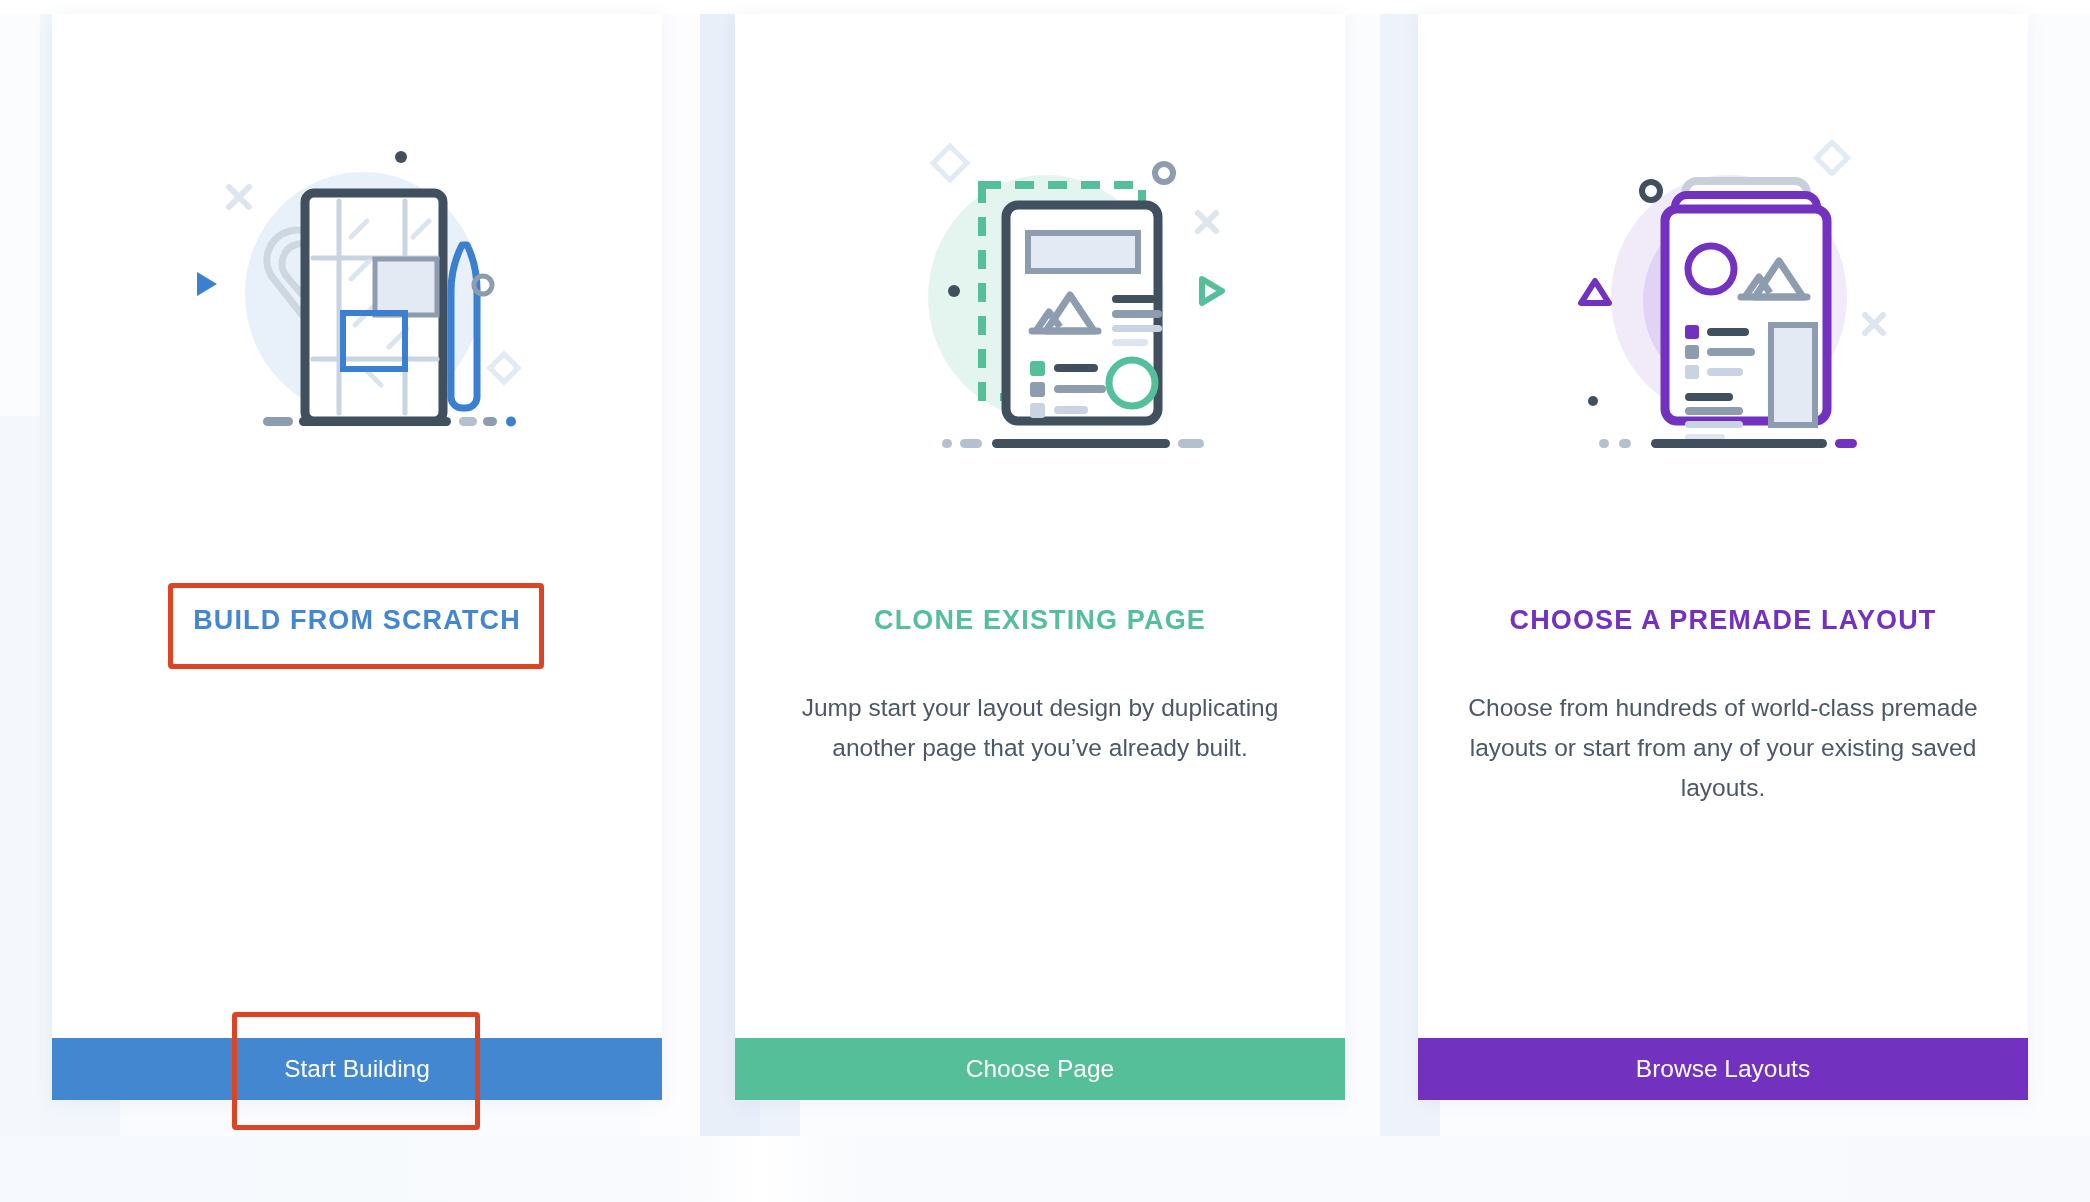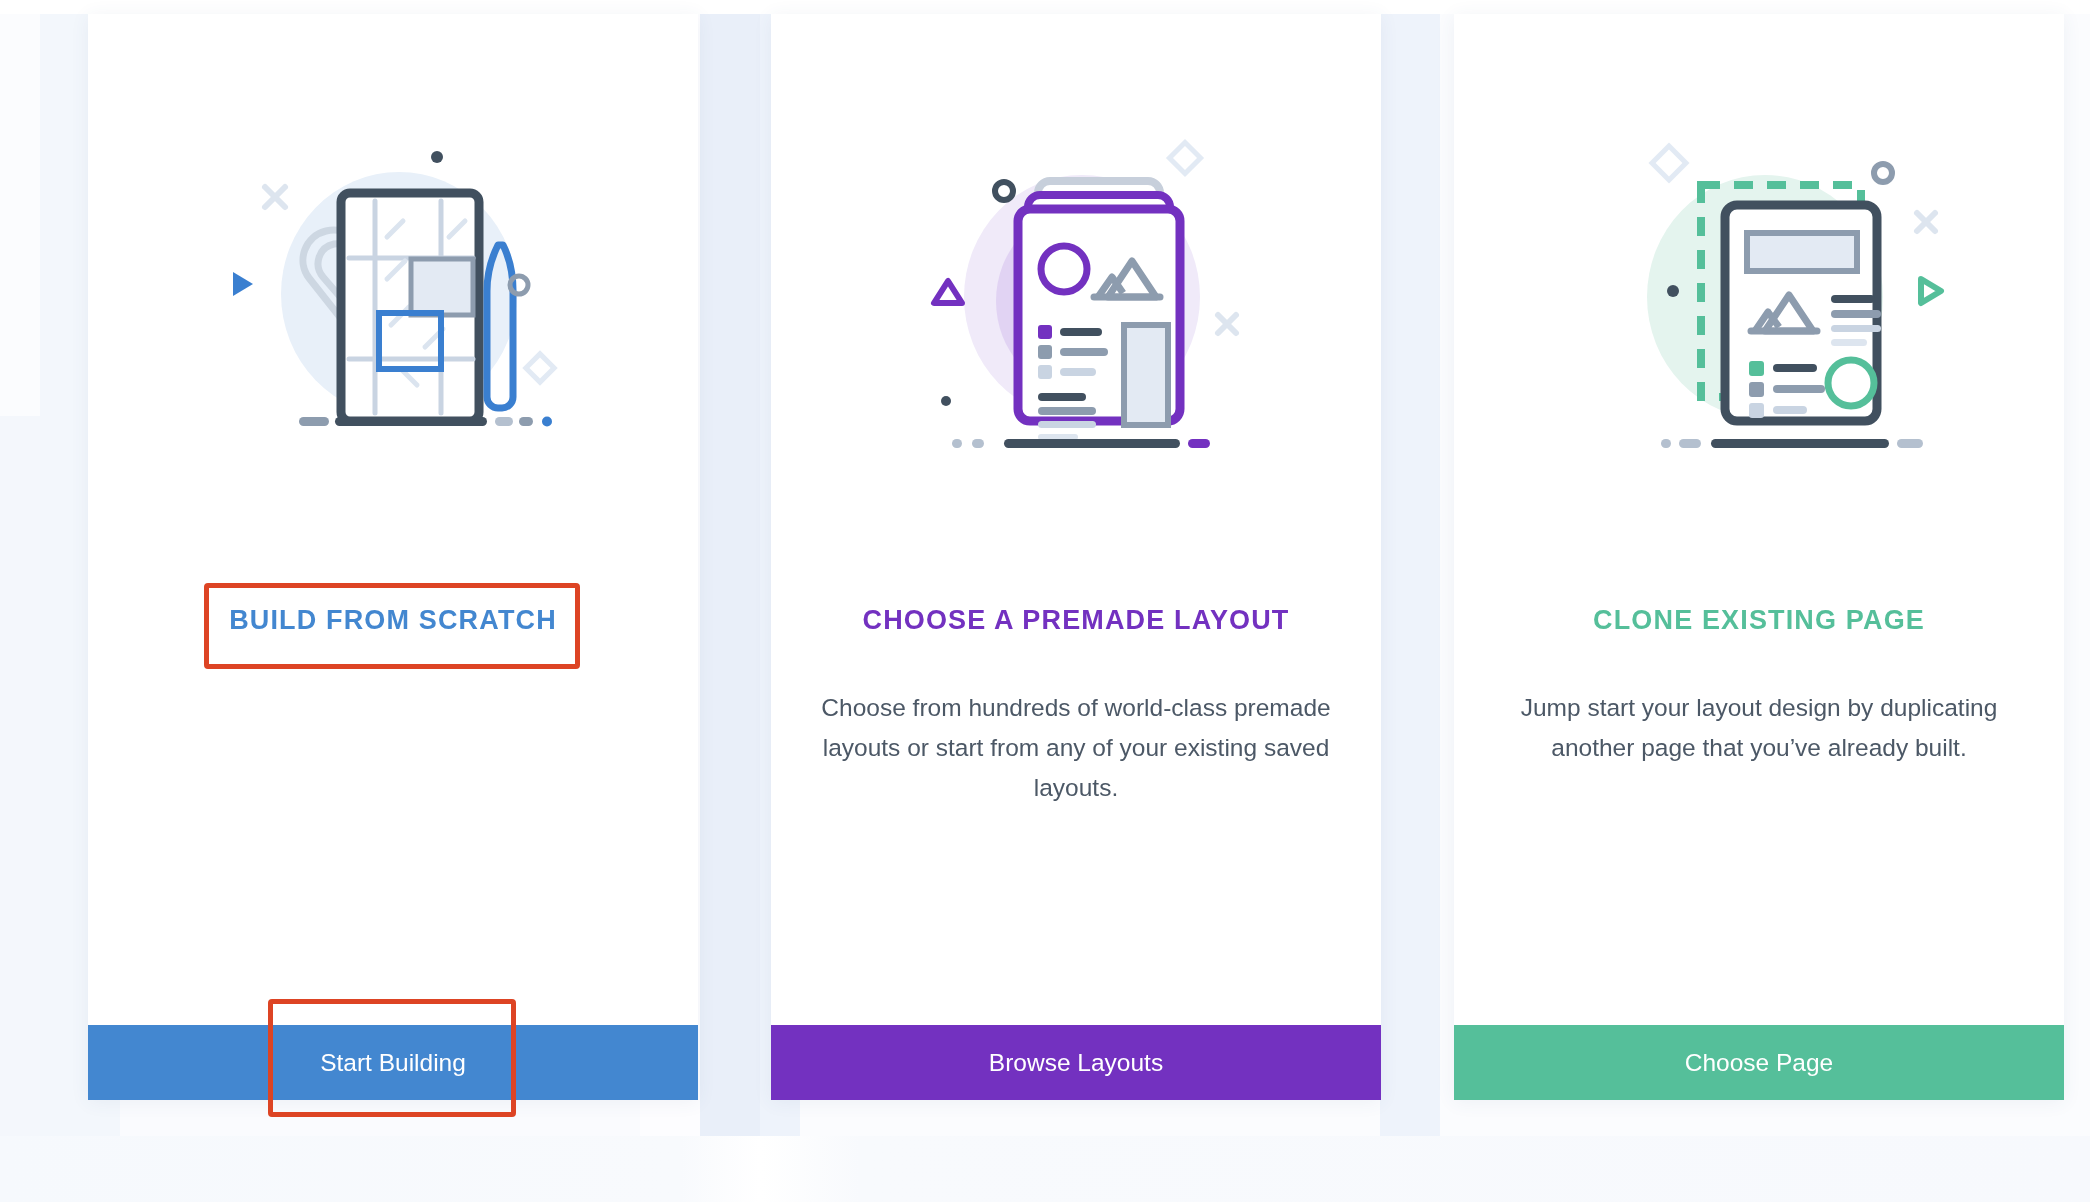--- a/index.html
+++ b/index.html
@@ -40,21 +40,20 @@
     position:absolute; left:0; bottom:0; width:100%; height:66px;
     background: linear-gradient(90deg,#f6f9fd 0,#f8fafd 680px,#ffffff 760px,#f8fafd 860px,#f7f9fd 2090px);
   }
 
   .cards {
     position: absolute;
     left: 52px; top: 14px;
     width: 1978px; height: 1086px;
     display: flex;
     gap: 73px;
-    margin-left: 36px;
   }
 
   .card {
     width: 610px;
     height: 1086px;
     background: #ffffff;
     display: flex;
     flex-direction: column;
     align-items: center;
     position: relative;
@@ -90,21 +89,21 @@
     margin-top: 22px;
     width: 530px;
     text-align: center;
     font-size: 24.5px;
     line-height: 40px;
     color: #4c5866;
   }
   .footer-btn {
     position: absolute;
     left: 0; right: 0; bottom: 0;
-    height: 75px;
+    height: 62px;
     display: flex;
     align-items: center;
     justify-content: center;
     color: #ffffff;
     font-size: 24.5px;
     cursor: pointer;
     border: none;
     font-family: inherit;
   }
   
@@ -196,20 +195,76 @@
 
     <div class="footer-btn" style="background:#4387d0">
       <span>Start Building</span>
       <div class="hl hl-btn"></div>
     </div>
   </div>
 
   <div class="card">
     <div class="illo-wrap">
       <svg width="380" height="330" viewBox="0 0 380 330">
+        <ellipse cx="196" cy="168" rx="118" ry="122" fill="#e4f4ee"></ellipse>
+
+        <rect x="132" y="56" width="160" height="212" fill="none" stroke="#55bf9a" stroke-width="8" stroke-dasharray="19 14" stroke-linecap="butt"></rect>
+
+        <rect x="156" y="76" width="152" height="216" rx="12" fill="#ffffff" stroke="#41505f" stroke-width="9"></rect>
+
+        <rect x="178" y="104" width="110" height="38" fill="#e3eaf3" stroke="#8d9cae" stroke-width="6"></rect>
+
+        <path d="M196 202 l24 -36 24 36 z" fill="none" stroke="#8d9cae" stroke-width="7" stroke-linejoin="round"></path>
+        <path d="M186 202 l13 -19 11 15" fill="none" stroke="#8d9cae" stroke-width="7" stroke-linejoin="round"></path>
+        <line x1="182" y1="202" x2="248" y2="202" stroke="#8d9cae" stroke-width="7" stroke-linecap="round"></line>
+
+        <rect x="262" y="166" width="44" height="8" rx="4" fill="#41505f"></rect>
+        <rect x="262" y="181" width="50" height="8" rx="4" fill="#8d9cae"></rect>
+        <rect x="262" y="196" width="50" height="7" rx="3.5" fill="#c9d4e2"></rect>
+        <rect x="262" y="210" width="36" height="7" rx="3.5" fill="#dde5ef"></rect>
+
+        <rect x="180" y="232" width="15" height="15" rx="3" fill="#55bf9a"></rect>
+        <rect x="204" y="235" width="44" height="8" rx="4" fill="#41505f"></rect>
+        <rect x="180" y="253" width="15" height="15" rx="3" fill="#8d9cae"></rect>
+        <rect x="204" y="256" width="52" height="8" rx="4" fill="#8d9cae"></rect>
+        <rect x="180" y="274" width="15" height="15" rx="3" fill="#c9d4e2"></rect>
+        <rect x="204" y="277" width="34" height="8" rx="4" fill="#c9d4e2"></rect>
+
+        <circle cx="282" cy="254" r="23" fill="none" stroke="#55bf9a" stroke-width="7"></circle>
+
+        <rect x="142" y="310" width="178" height="9" rx="4.5" fill="#41505f"></rect>
+        <rect x="110" y="310" width="22" height="9" rx="4.5" fill="#b4c0cf"></rect>
+        <rect x="92" y="310" width="10" height="9" rx="4.5" fill="#b4c0cf"></rect>
+        <rect x="328" y="310" width="26" height="9" rx="4.5" fill="#b4c0cf"></rect>
+
+        <rect x="88" y="22" width="24" height="24" fill="none" stroke="#e2eaf4" stroke-width="5" transform="rotate(45 100 34)"></rect>
+        <circle cx="314" cy="44" r="9" fill="none" stroke="#8d9cae" stroke-width="6"></circle>
+        <g stroke="#dde5ef" stroke-width="6" stroke-linecap="round">
+          <line x1="348" y1="84" x2="366" y2="102"></line>
+            <line x1="366" y1="84" x2="348" y2="102"></line>
+        </g>
+        <circle cx="104" cy="162" r="6" fill="#41505f"></circle>
+        <path d="M352 150 l20 12 -20 12 z" fill="none" stroke="#55bf9a" stroke-width="6" stroke-linejoin="round"></path>
+      </svg>
+    </div>
+
+    <div class="title-slot">
+      <div class="card-title" style="color:#55bf9a">CLONE EXISTING PAGE</div>
+    </div>
+
+    <div class="card-desc">Jump start your layout design by duplicating another page that you’ve already built.</div>
+
+    <div class="footer-btn" style="background:#55bf9a">
+      <span>Choose Page</span>
+    </div>
+  </div>
+
+  <div class="card">
+    <div class="illo-wrap">
+      <svg width="380" height="330" viewBox="0 0 380 330">
         <ellipse cx="196" cy="168" rx="118" ry="122" fill="#f0eaf9"></ellipse>
         <ellipse cx="196" cy="172" rx="86" ry="92" fill="#e1d3f3"></ellipse>
 
         <rect x="152" y="52" width="122" height="40" rx="12" fill="#ffffff" stroke="#c7cfdb" stroke-width="8"></rect>
 
         <rect x="142" y="66" width="142" height="40" rx="12" fill="#ffffff" stroke="#7331c0" stroke-width="8"></rect>
 
         <rect x="132" y="80" width="162" height="212" rx="12" fill="#ffffff" stroke="#7331c0" stroke-width="9"></rect>
 
         <circle cx="178" cy="140" r="23" fill="none" stroke="#7331c0" stroke-width="7"></circle>
@@ -252,69 +307,13 @@
       <div class="card-title" style="color:#7331c0">CHOOSE A PREMADE LAYOUT</div>
     </div>
 
     <div class="card-desc">Choose from hundreds of world-class premade layouts or start from any of your existing saved layouts.</div>
 
     <div class="footer-btn" style="background:#7331c0">
       <span>Browse Layouts</span>
     </div>
   </div>
 
-  <div class="card">
-    <div class="illo-wrap">
-      <svg width="380" height="330" viewBox="0 0 380 330">
-        <ellipse cx="196" cy="168" rx="118" ry="122" fill="#e4f4ee"></ellipse>
-
-        <rect x="132" y="56" width="160" height="212" fill="none" stroke="#55bf9a" stroke-width="8" stroke-dasharray="19 14" stroke-linecap="butt"></rect>
-
-        <rect x="156" y="76" width="152" height="216" rx="12" fill="#ffffff" stroke="#41505f" stroke-width="9"></rect>
-
-        <rect x="178" y="104" width="110" height="38" fill="#e3eaf3" stroke="#8d9cae" stroke-width="6"></rect>
-
-        <path d="M196 202 l24 -36 24 36 z" fill="none" stroke="#8d9cae" stroke-width="7" stroke-linejoin="round"></path>
-        <path d="M186 202 l13 -19 11 15" fill="none" stroke="#8d9cae" stroke-width="7" stroke-linejoin="round"></path>
-        <line x1="182" y1="202" x2="248" y2="202" stroke="#8d9cae" stroke-width="7" stroke-linecap="round"></line>
-
-        <rect x="262" y="166" width="44" height="8" rx="4" fill="#41505f"></rect>
-        <rect x="262" y="181" width="50" height="8" rx="4" fill="#8d9cae"></rect>
-        <rect x="262" y="196" width="50" height="7" rx="3.5" fill="#c9d4e2"></rect>
-        <rect x="262" y="210" width="36" height="7" rx="3.5" fill="#dde5ef"></rect>
-
-        <rect x="180" y="232" width="15" height="15" rx="3" fill="#55bf9a"></rect>
-        <rect x="204" y="235" width="44" height="8" rx="4" fill="#41505f"></rect>
-        <rect x="180" y="253" width="15" height="15" rx="3" fill="#8d9cae"></rect>
-        <rect x="204" y="256" width="52" height="8" rx="4" fill="#8d9cae"></rect>
-        <rect x="180" y="274" width="15" height="15" rx="3" fill="#c9d4e2"></rect>
-        <rect x="204" y="277" width="34" height="8" rx="4" fill="#c9d4e2"></rect>
-
-        <circle cx="282" cy="254" r="23" fill="none" stroke="#55bf9a" stroke-width="7"></circle>
-
-        <rect x="142" y="310" width="178" height="9" rx="4.5" fill="#41505f"></rect>
-        <rect x="110" y="310" width="22" height="9" rx="4.5" fill="#b4c0cf"></rect>
-        <rect x="92" y="310" width="10" height="9" rx="4.5" fill="#b4c0cf"></rect>
-        <rect x="328" y="310" width="26" height="9" rx="4.5" fill="#b4c0cf"></rect>
-
-        <rect x="88" y="22" width="24" height="24" fill="none" stroke="#e2eaf4" stroke-width="5" transform="rotate(45 100 34)"></rect>
-        <circle cx="314" cy="44" r="9" fill="none" stroke="#8d9cae" stroke-width="6"></circle>
-        <g stroke="#dde5ef" stroke-width="6" stroke-linecap="round">
-          <line x1="348" y1="84" x2="366" y2="102"></line>
-            <line x1="366" y1="84" x2="348" y2="102"></line>
-        </g>
-        <circle cx="104" cy="162" r="6" fill="#41505f"></circle>
-        <path d="M352 150 l20 12 -20 12 z" fill="none" stroke="#55bf9a" stroke-width="6" stroke-linejoin="round"></path>
-      </svg>
-    </div>
-
-    <div class="title-slot">
-      <div class="card-title" style="color:#55bf9a">CLONE EXISTING PAGE</div>
-    </div>
-
-    <div class="card-desc">Jump start your layout design by duplicating another page that you’ve already built.</div>
-
-    <div class="footer-btn" style="background:#55bf9a">
-      <span>Choose Page</span>
-    </div>
-  </div>
-
 </div>
 
 </body></html>

